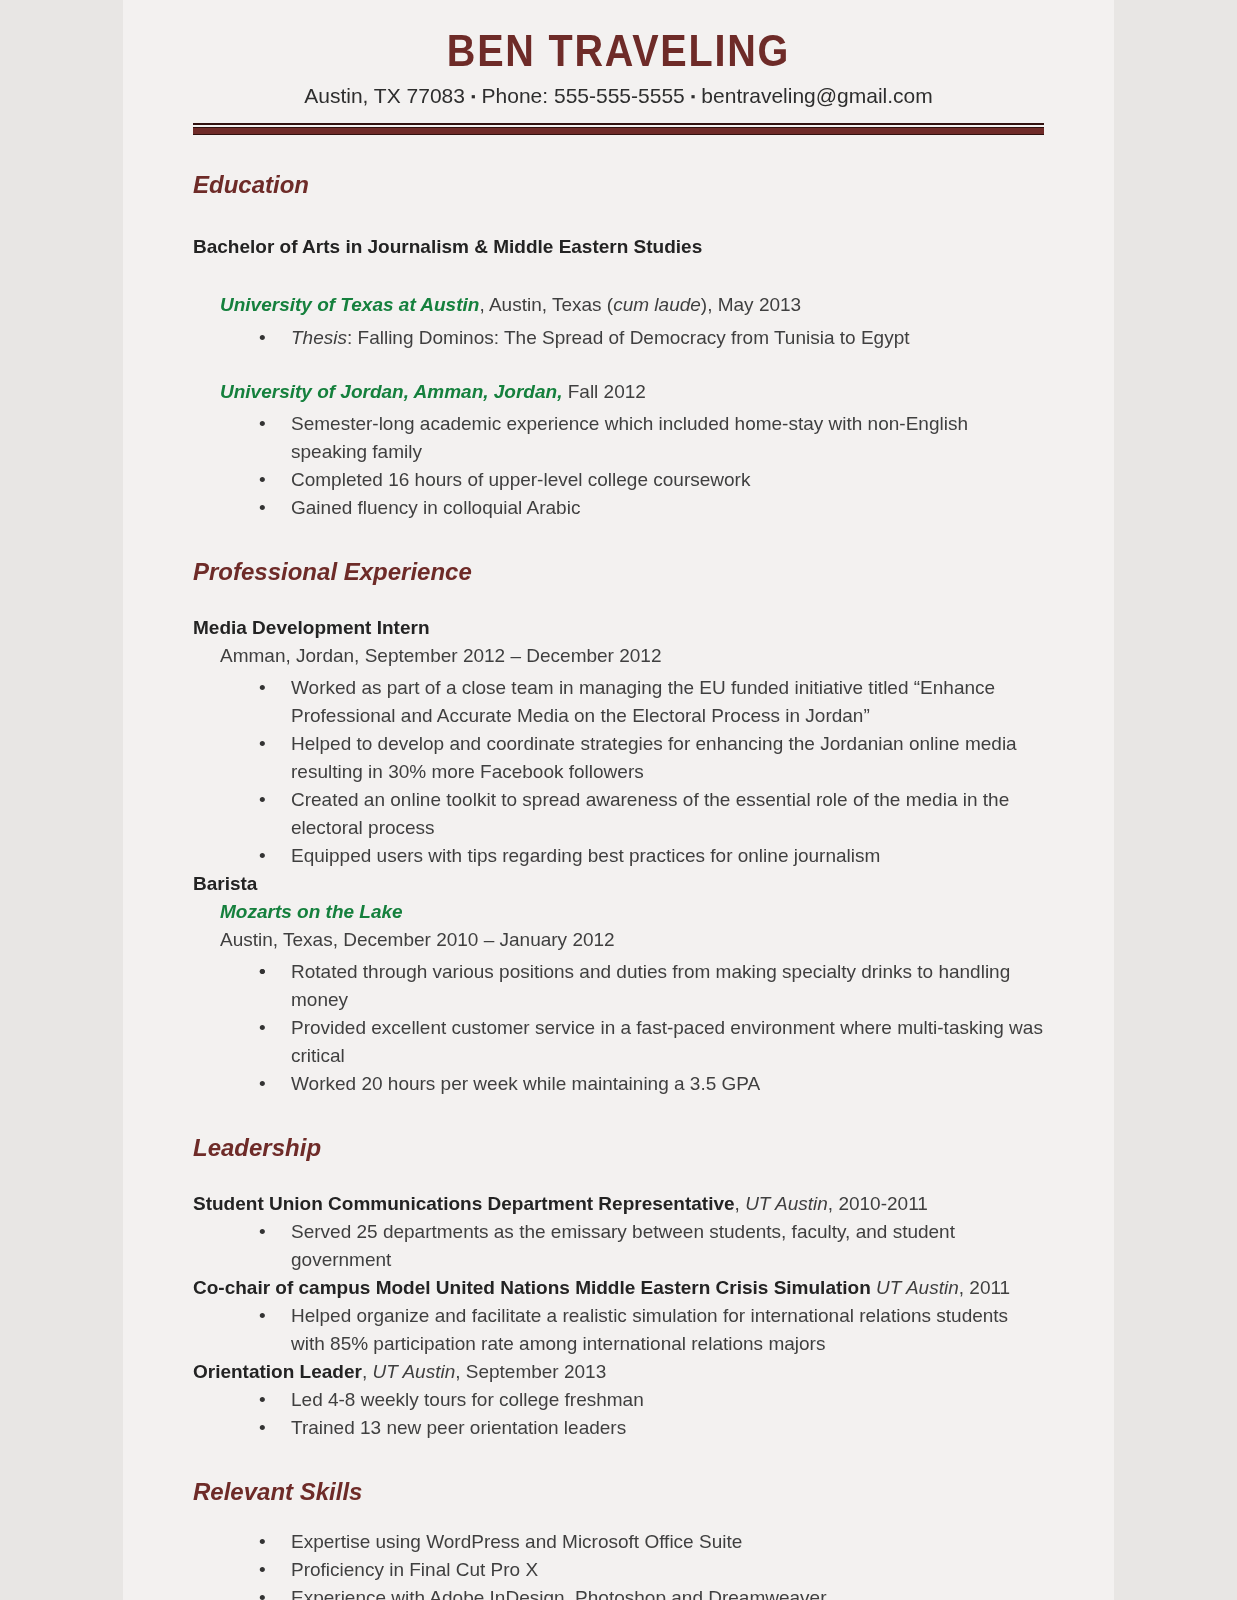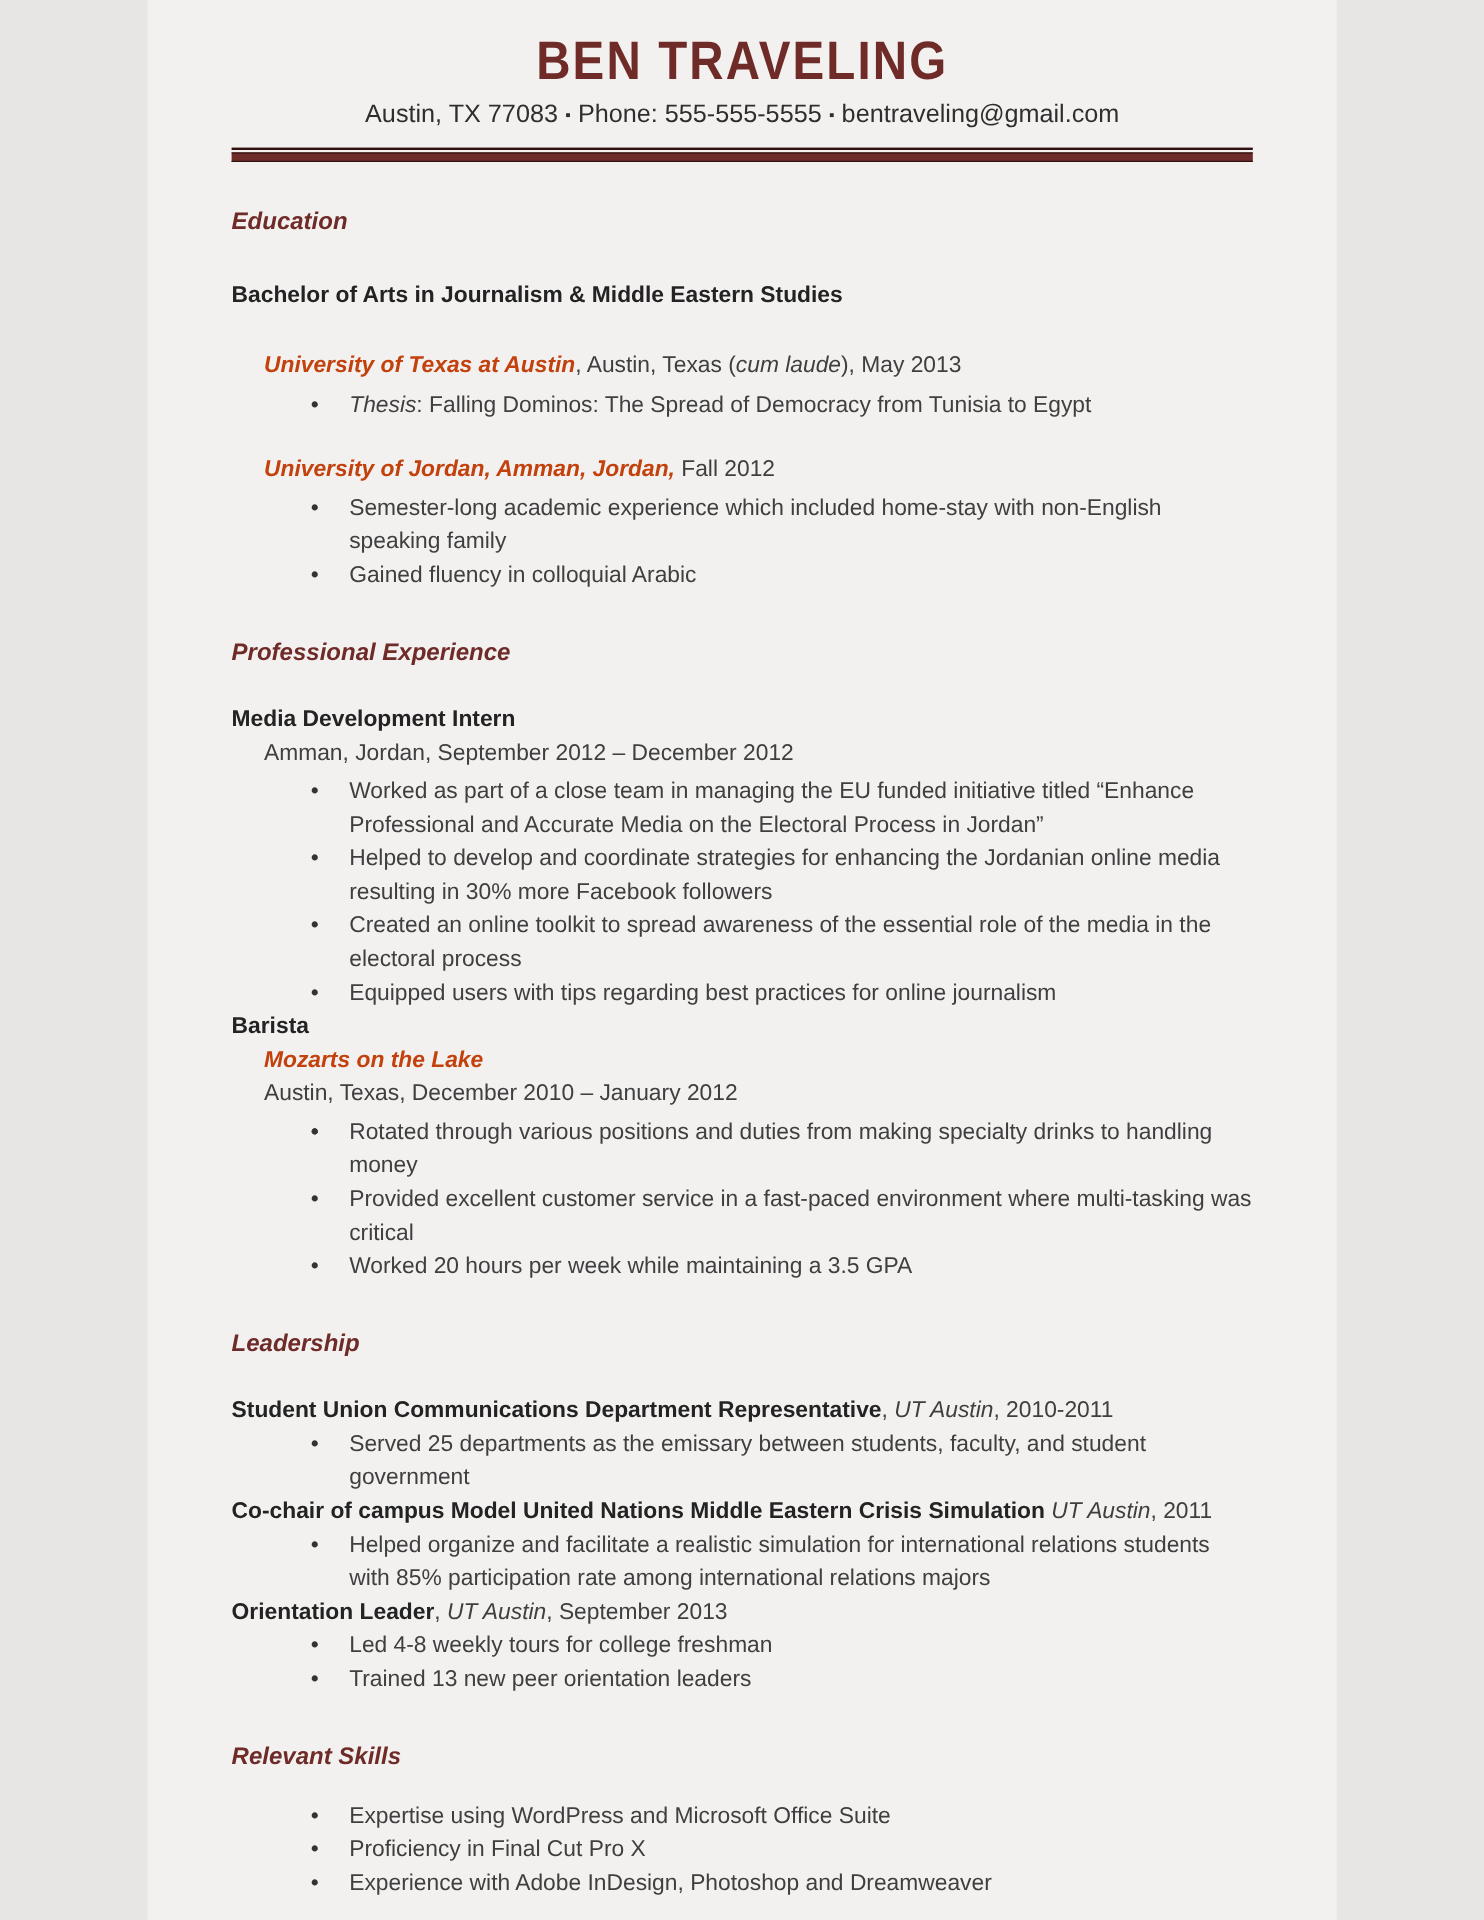--- a/index.html
+++ b/index.html
@@ -53,27 +53,27 @@
     background:#6f2b28;
     border-top:1px solid #31110f;
     border-bottom:1px solid #31110f;
   }
   
   .sec-heading{
     margin-top:36px;
     color:#6e2b28;
     font-weight:700;
     font-style:italic;
-    font-size:20px;
+    font-size:24px;
     line-height:28px;
   }
   .line{line-height:28px;}
   .b{font-weight:700;color:#232323;}
   .it{font-style:italic;}
-  .bi{font-weight:700;font-style:italic;color:#c2410c;}
+  .bi{font-weight:700;font-style:italic;color:#15803d;}
   .ind{padding-left:27px;}
   .entry-title{font-weight:700;color:#232323;line-height:28px;}
   
   .brow{
     position:relative;
     padding-left:98px;
     line-height:28px;
   }
   .dot{
     position:absolute;
@@ -120,20 +120,24 @@
   <div class="line ind mt26">
     <span class="bi">University of Jordan, Amman, Jordan,</span><span> Fall 2012</span>
   </div>
   <div class="mt4">
     <div class="brow">
       <span class="dot"></span>
       <span>Semester-long academic experience which included home-stay with non-English speaking family</span>
     </div>
     <div class="brow">
       <span class="dot"></span>
+      <span>Completed 16 hours of upper-level college coursework</span>
+    </div>
+    <div class="brow">
+      <span class="dot"></span>
       <span>Gained fluency in colloquial Arabic</span>
     </div>
   </div>
 
   <div class="sec-heading">Professional Experience</div>
 
   <div class="entry-title mt28">Media Development Intern</div>
   <div class="line ind">Amman, Jordan, September 2012 – December 2012</div>
   <div class="mt4">
     <div class="brow">

